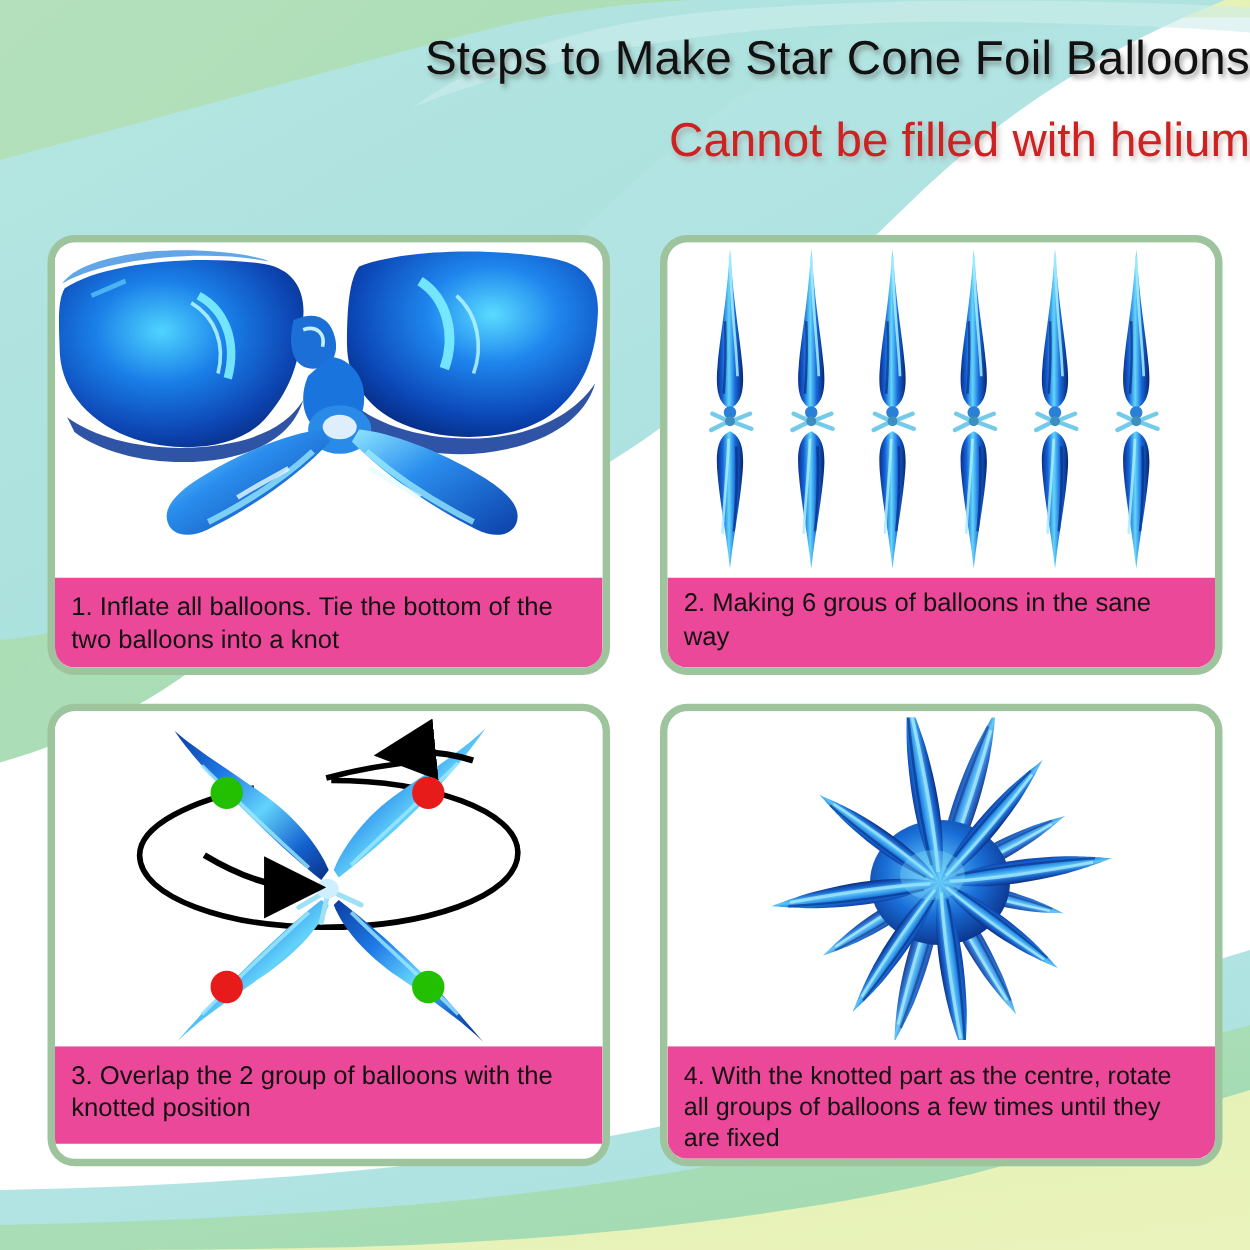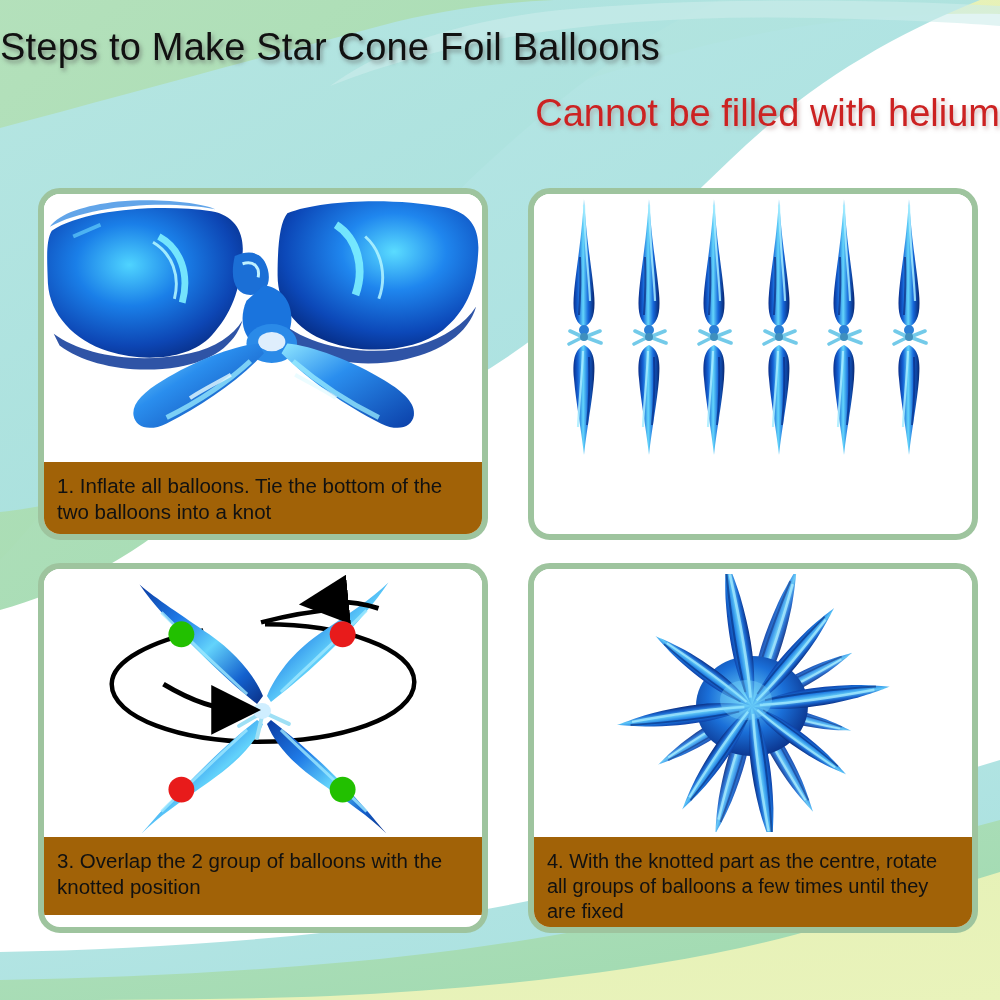--- a/index.html
+++ b/index.html
@@ -9,21 +9,21 @@
     font-family:"Liberation Sans", sans-serif;
     overflow:hidden;
   }
   #stage{position:relative;width:1000px;height:1000px;overflow:hidden;background:#fff;}
 
   
   .bg-layer{position:absolute;inset:0;pointer-events:none;}
   .bg-layer svg{display:block;width:1000px;height:1000px;}
 
   
-  .title-wrap{position:absolute;left:0;top:26px;width:1000px;text-align:left;z-index:6;}
+  .title-wrap{position:absolute;left:0;top:26px;width:1000px;text-align:right;z-index:6;}
   .main-title{
     font-size:38px;letter-spacing:.2px;color:#111;
     text-shadow:2px 3px 4px rgba(90,90,90,.55);
     white-space:nowrap;
   }
   .sub-title-wrap{position:absolute;left:0;top:92px;width:1000px;text-align:right;z-index:6;}
   .sub-title{
     font-size:38px;color:#cc2222;
     text-shadow:2px 3px 4px rgba(170,130,130,.5);
     white-space:nowrap;
@@ -45,21 +45,21 @@
   }
   .card-media{
     height:268px;
     background:#ffffff;
     position:relative;
     overflow:hidden;
     display:flex;align-items:center;justify-content:center;
   }
   .card-media svg{display:block;}
   .card-caption{
-    background:#a16207;
+    background:#ec4899;
     color:#111;
     font-size:20.5px;
     line-height:1.28;
     padding:11px 13px 14px 13px;
     min-height:52px;
     box-sizing:border-box;
   }
 
   
   .card1 .card-caption{height:72px;}
@@ -243,20 +243,21 @@
             </defs>
             <rect x="0" y="0" width="430" height="262" fill="#ffffff"></rect>
             <use href="#pairUnit" x="30" y="0"></use>
             <use href="#pairUnit" x="95" y="0"></use>
             <use href="#pairUnit" x="160" y="0"></use>
             <use href="#pairUnit" x="225" y="0"></use>
             <use href="#pairUnit" x="290" y="0"></use>
             <use href="#pairUnit" x="355" y="0"></use>
           </svg>
         </div>
+        <div class="card-caption">2. Making 6 grous of balloons in the sane way</div>
       </div>
     </div>
 
     <div class="row row2">
 
       <div class="card card3">
         <div class="card-media">
           <svg width="440" height="262" viewBox="0 0 440 262" xmlns="http://www.w3.org/2000/svg">
             <defs>
               <linearGradient id="coneB" x1="0" y1="0" x2="1" y2="1">

